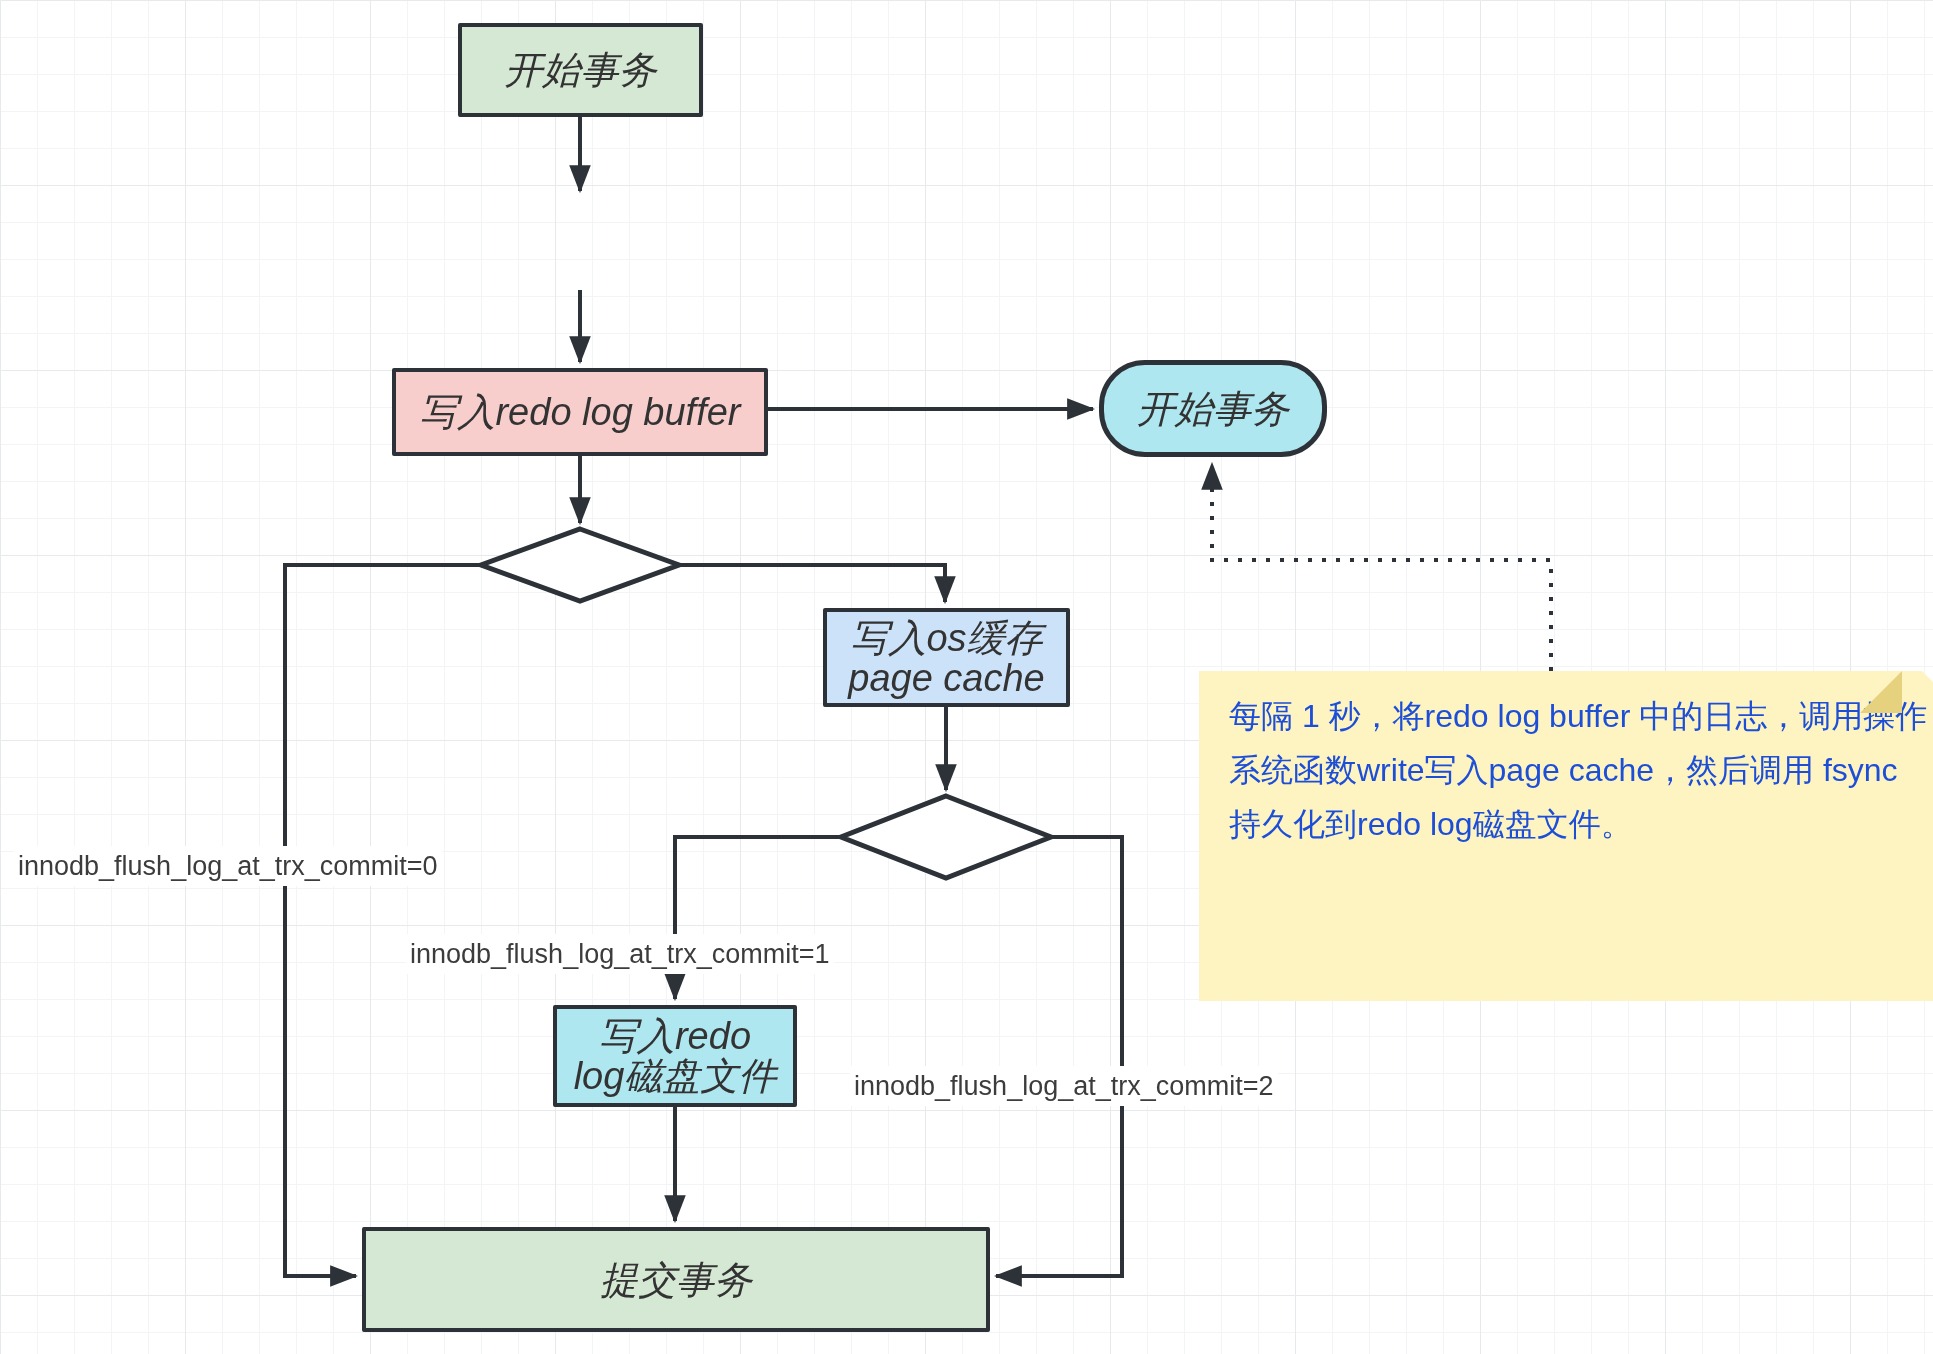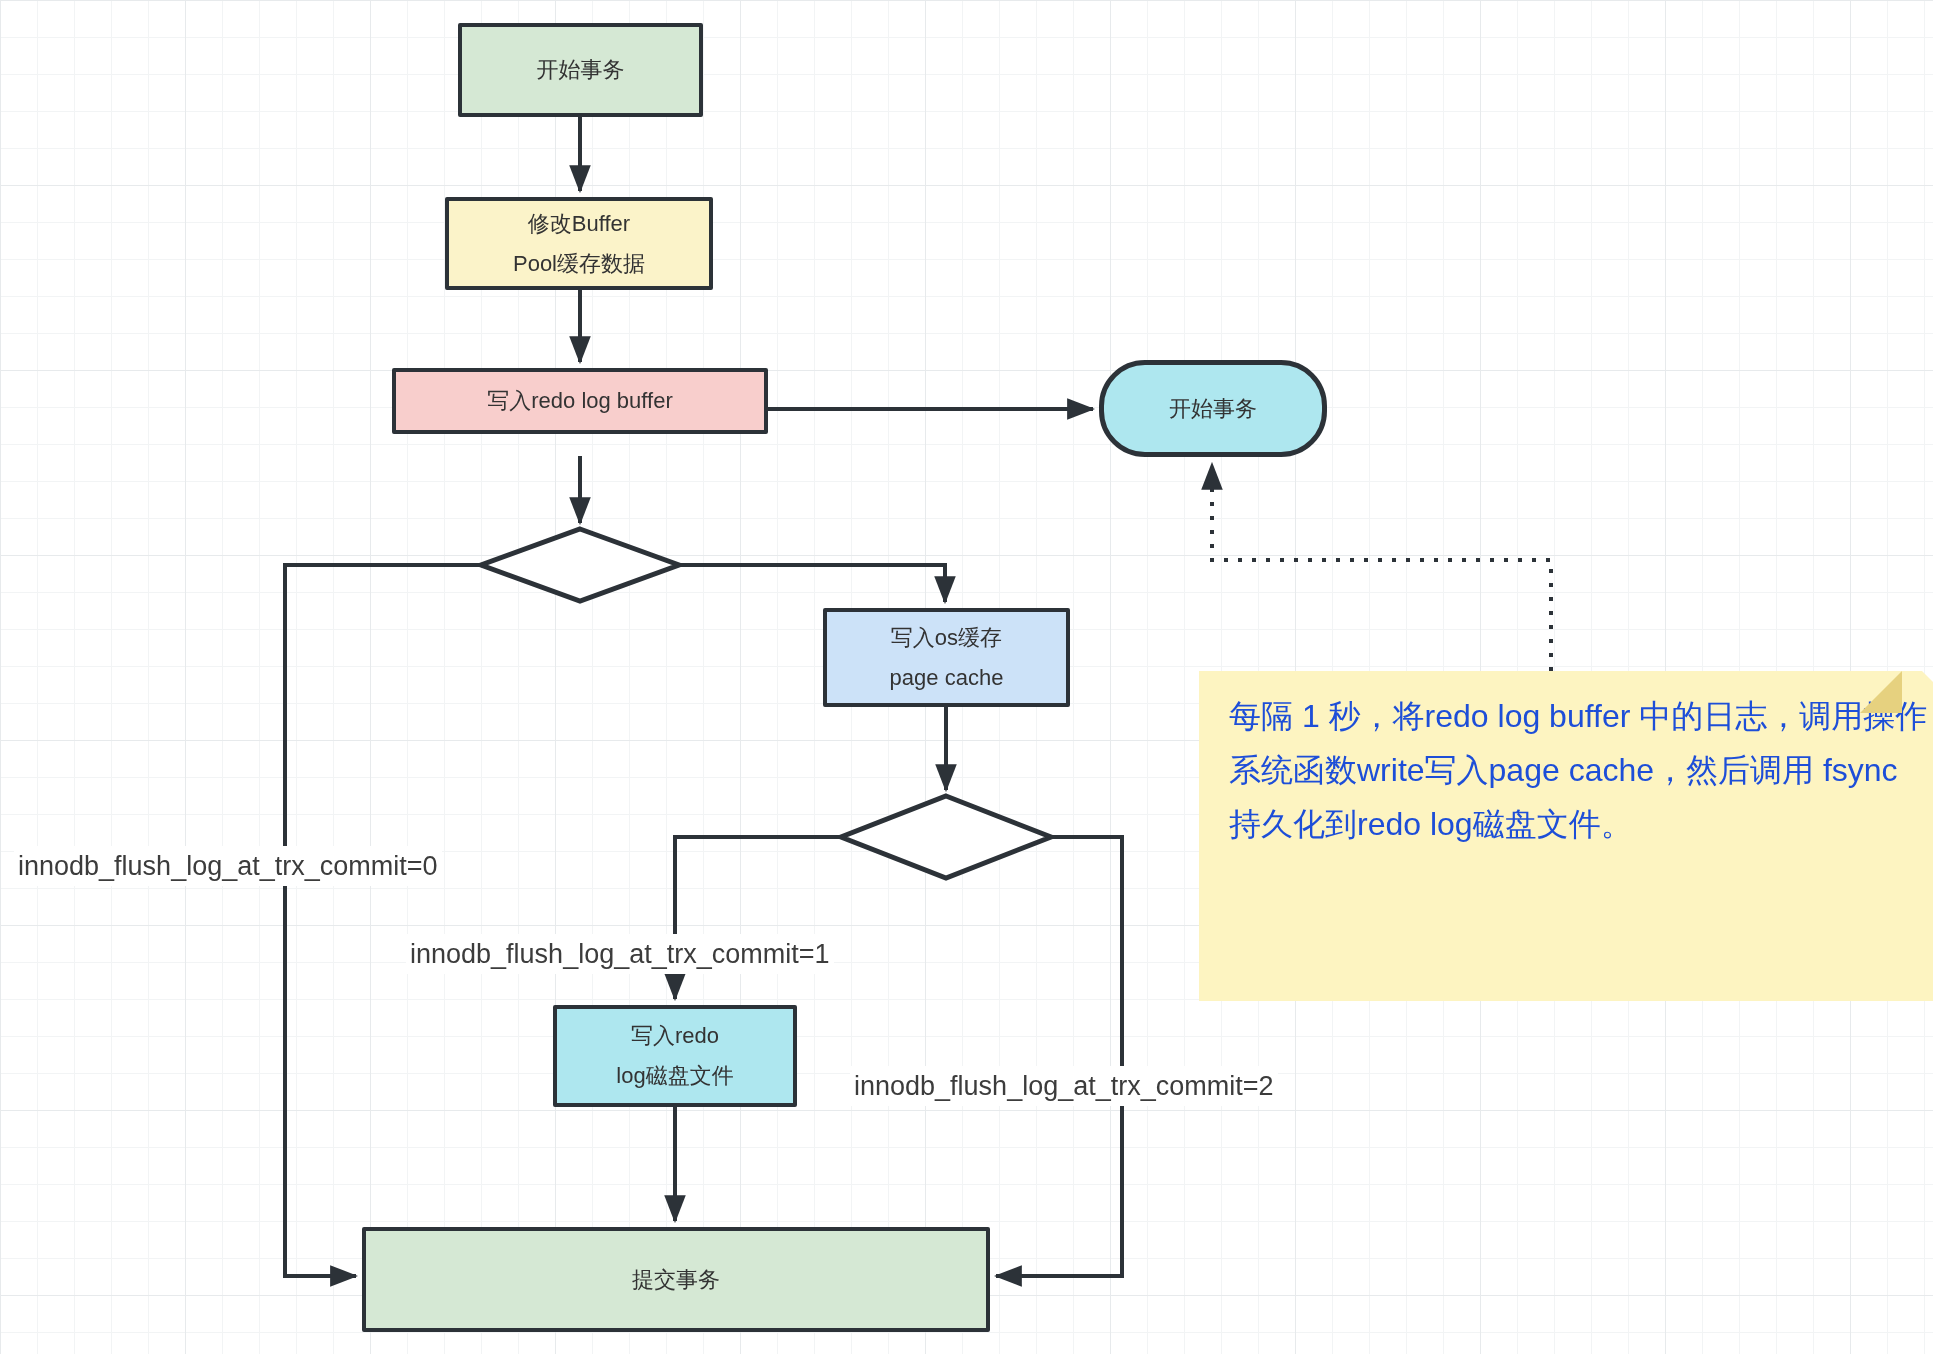--- a/index.html
+++ b/index.html
@@ -20,22 +20,22 @@
   .edge{fill:none;stroke:var(--stroke,#2c3238);stroke-width:4;}
   .edge.dotted{stroke-dasharray:4 10;}
   .diamond{fill:#ffffff;stroke:var(--stroke,#2c3238);stroke-width:5;}
   .ah{fill:var(--stroke,#2c3238);}
   .node{
     position:absolute;
     display:flex;align-items:center;justify-content:center;
     border:4px solid var(--stroke,#2c3238);
     border-radius:2px;
     box-sizing:border-box;
-    font-size:22px;line-height:40px;color:#333333;
-    text-align:center;white-space:pre-line;
+    font-size:38px;line-height:40px;color:#333333;
+    text-align:center;white-space:pre-line;font-style:italic;
   }
   .node.green{background:var(--green,#d5e8d4);}
   .node.yellow{background:var(--yellow,#fbf3c9);}
   .node.pink{background:var(--pink,#f8cecc);}
   .node.cyan{background:var(--cyan,#aee7ef);}
   .node.blue{background:var(--blue,#cce2f8);}
   .node.stadium{border-radius:46px;border-width:5px;}
   .edge-label{
     position:absolute;
     background:#ffffff;
@@ -77,24 +77,22 @@
     <path class="edge" d="M1051,837 L1122,837 L1122,1276 L996,1276" marker-end="url(#ah)"></path>
     <path class="edge" d="M675,1107 L675,1221" marker-end="url(#ah)"></path>
     <path class="edge dotted" d="M1551,671 L1551,560 L1212,560 L1212,464" marker-end="url(#ah)"></path>
 
     <polygon class="diamond" points="580,529 679,565 580,601 481,565"></polygon>
     <polygon class="diamond" points="946,796 1051,837 946,878 841,837"></polygon>
   </svg>
 
   <div class="node green" style="left:458px;top:23px;width:245px;height:94px;">开始事务</div>
 
-  <div class="node yellow" style="left:445px;top:197px;width:268px;height:93px;">修改Buffer
-Pool缓存数据</div>
 
-  <div class="node pink" style="left:392px;top:368px;width:376px;height:66px;">写入redo log buffer</div>
+  <div class="node pink" style="left:392px;top:368px;width:376px;height:88px;">写入redo log buffer</div>
 
   <div class="node cyan stadium" style="left:1099px;top:360px;width:228px;height:97px;">开始事务</div>
 
   <div class="node cyan" style="left:553px;top:1005px;width:244px;height:102px;">写入redo
 log磁盘文件</div>
 
   <div class="node blue" style="left:823px;top:608px;width:247px;height:99px;">写入os缓存
 page cache</div>
 
   <div class="node green" style="left:362px;top:1227px;width:628px;height:105px;">提交事务</div>

